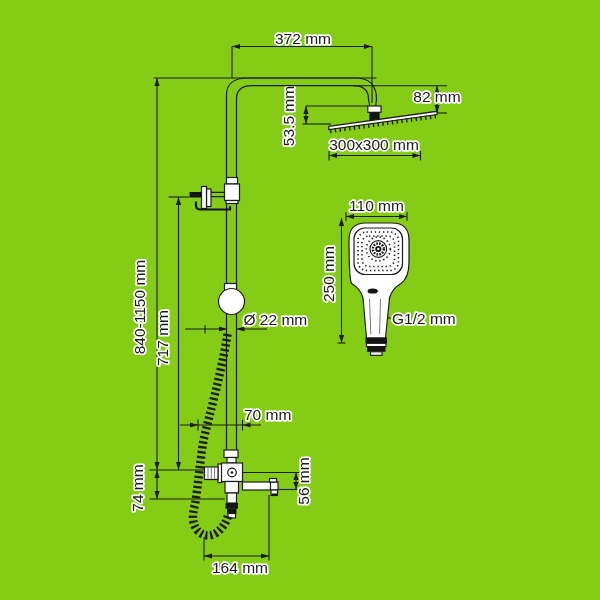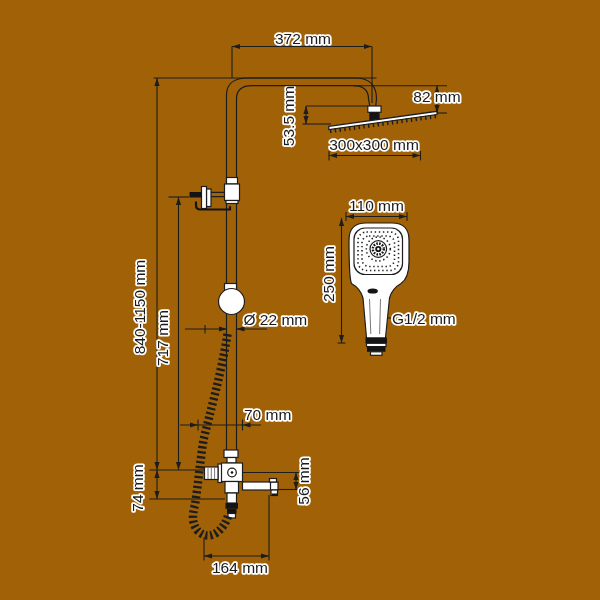--- a/index.html
+++ b/index.html
@@ -1,16 +1,16 @@
 <!DOCTYPE html>
 <html><head>
 <meta charset="utf-8">
 <style>
   html,body{margin:0;padding:0;background:#fff;}
-  #canvas{width:600px;height:600px;position:relative;background:#a16207;font-family:"Liberation Sans",sans-serif;}
+  #canvas{width:600px;height:600px;position:relative;background:#84cc16;font-family:"Liberation Sans",sans-serif;}
   svg{display:block;}
   .dim{stroke:#1d1d1d;stroke-width:1.1;fill:none;}
   .sline{stroke:#1d1d1d;stroke-width:1.2;fill:none;}
   .sfill{stroke:#1d1d1d;stroke-width:1.2;fill:#ffffff;}
   .dark{fill:#141414;stroke:none;}
   .arr{fill:#1d1d1d;stroke:none;}
   .rib{stroke:#1d1d1d;stroke-width:8.5;fill:none;stroke-dasharray:2.3 2.7;}
   .teeth{stroke:#1d1d1d;stroke-width:4;fill:none;stroke-dasharray:1.4 3.4;}
   .dots{stroke:#222;stroke-width:1.6;fill:none;stroke-dasharray:1.4 2.7;}
   .thin{stroke:#555;stroke-width:0.8;fill:none;}

